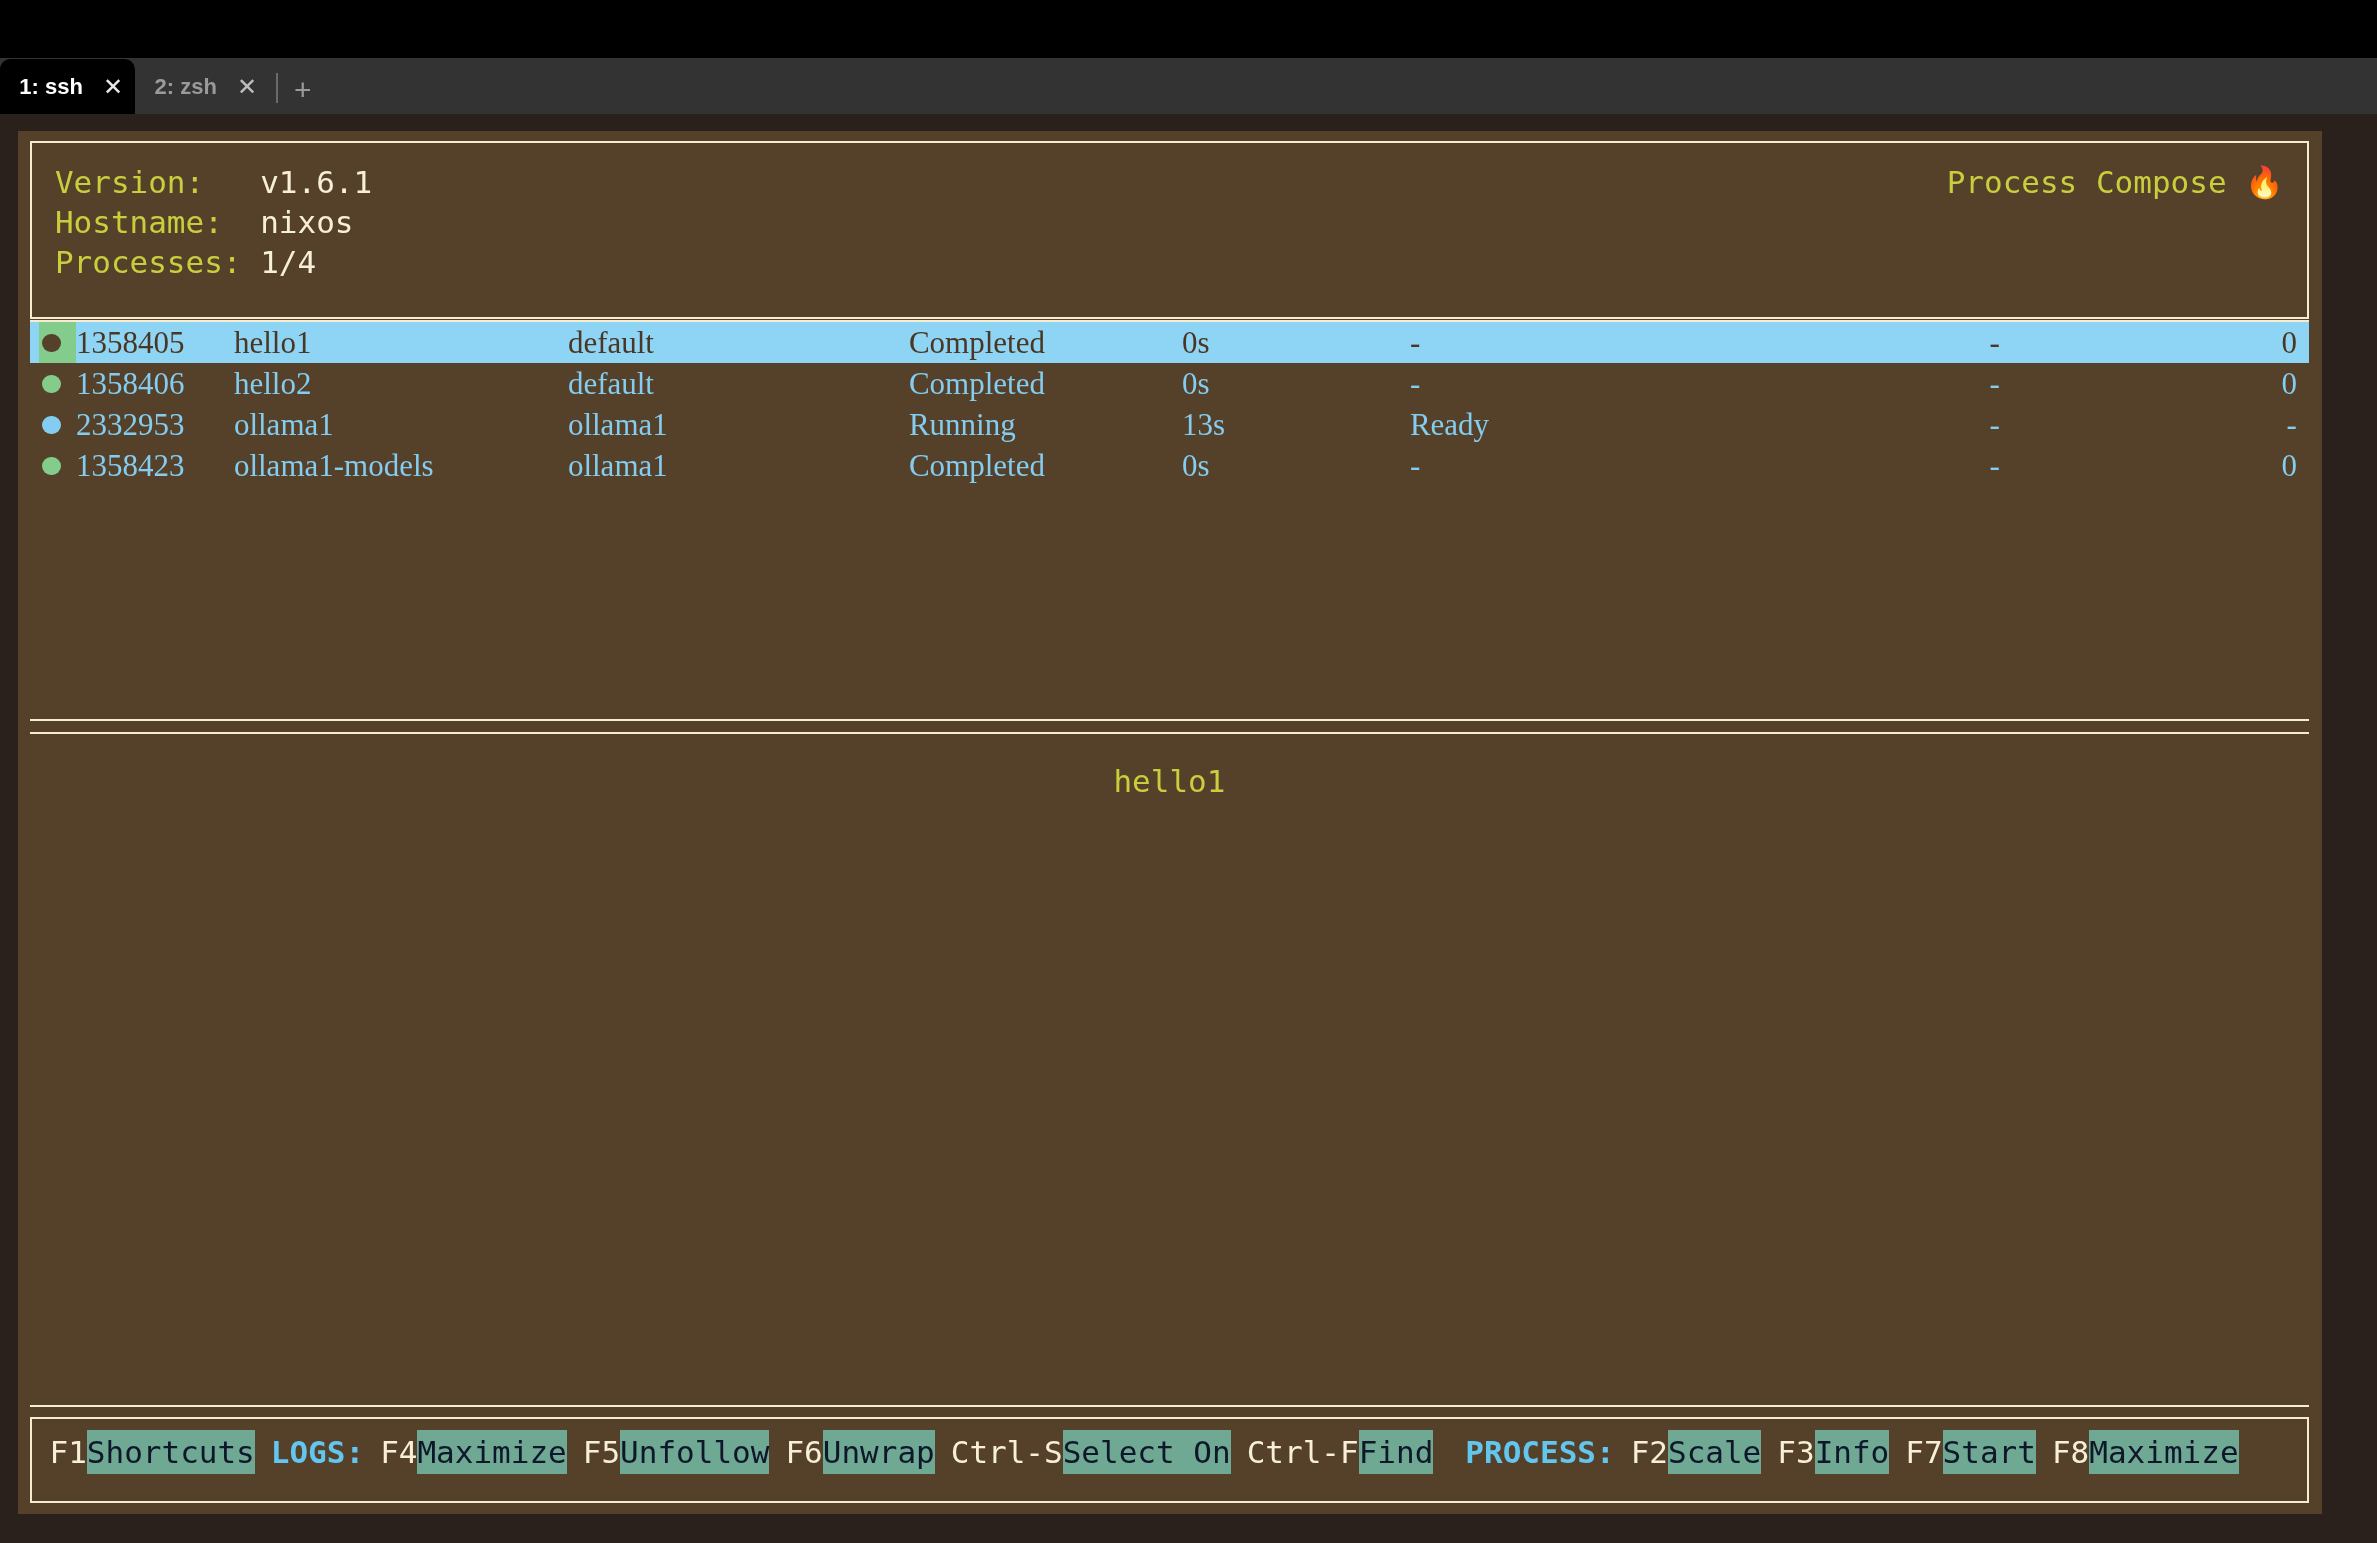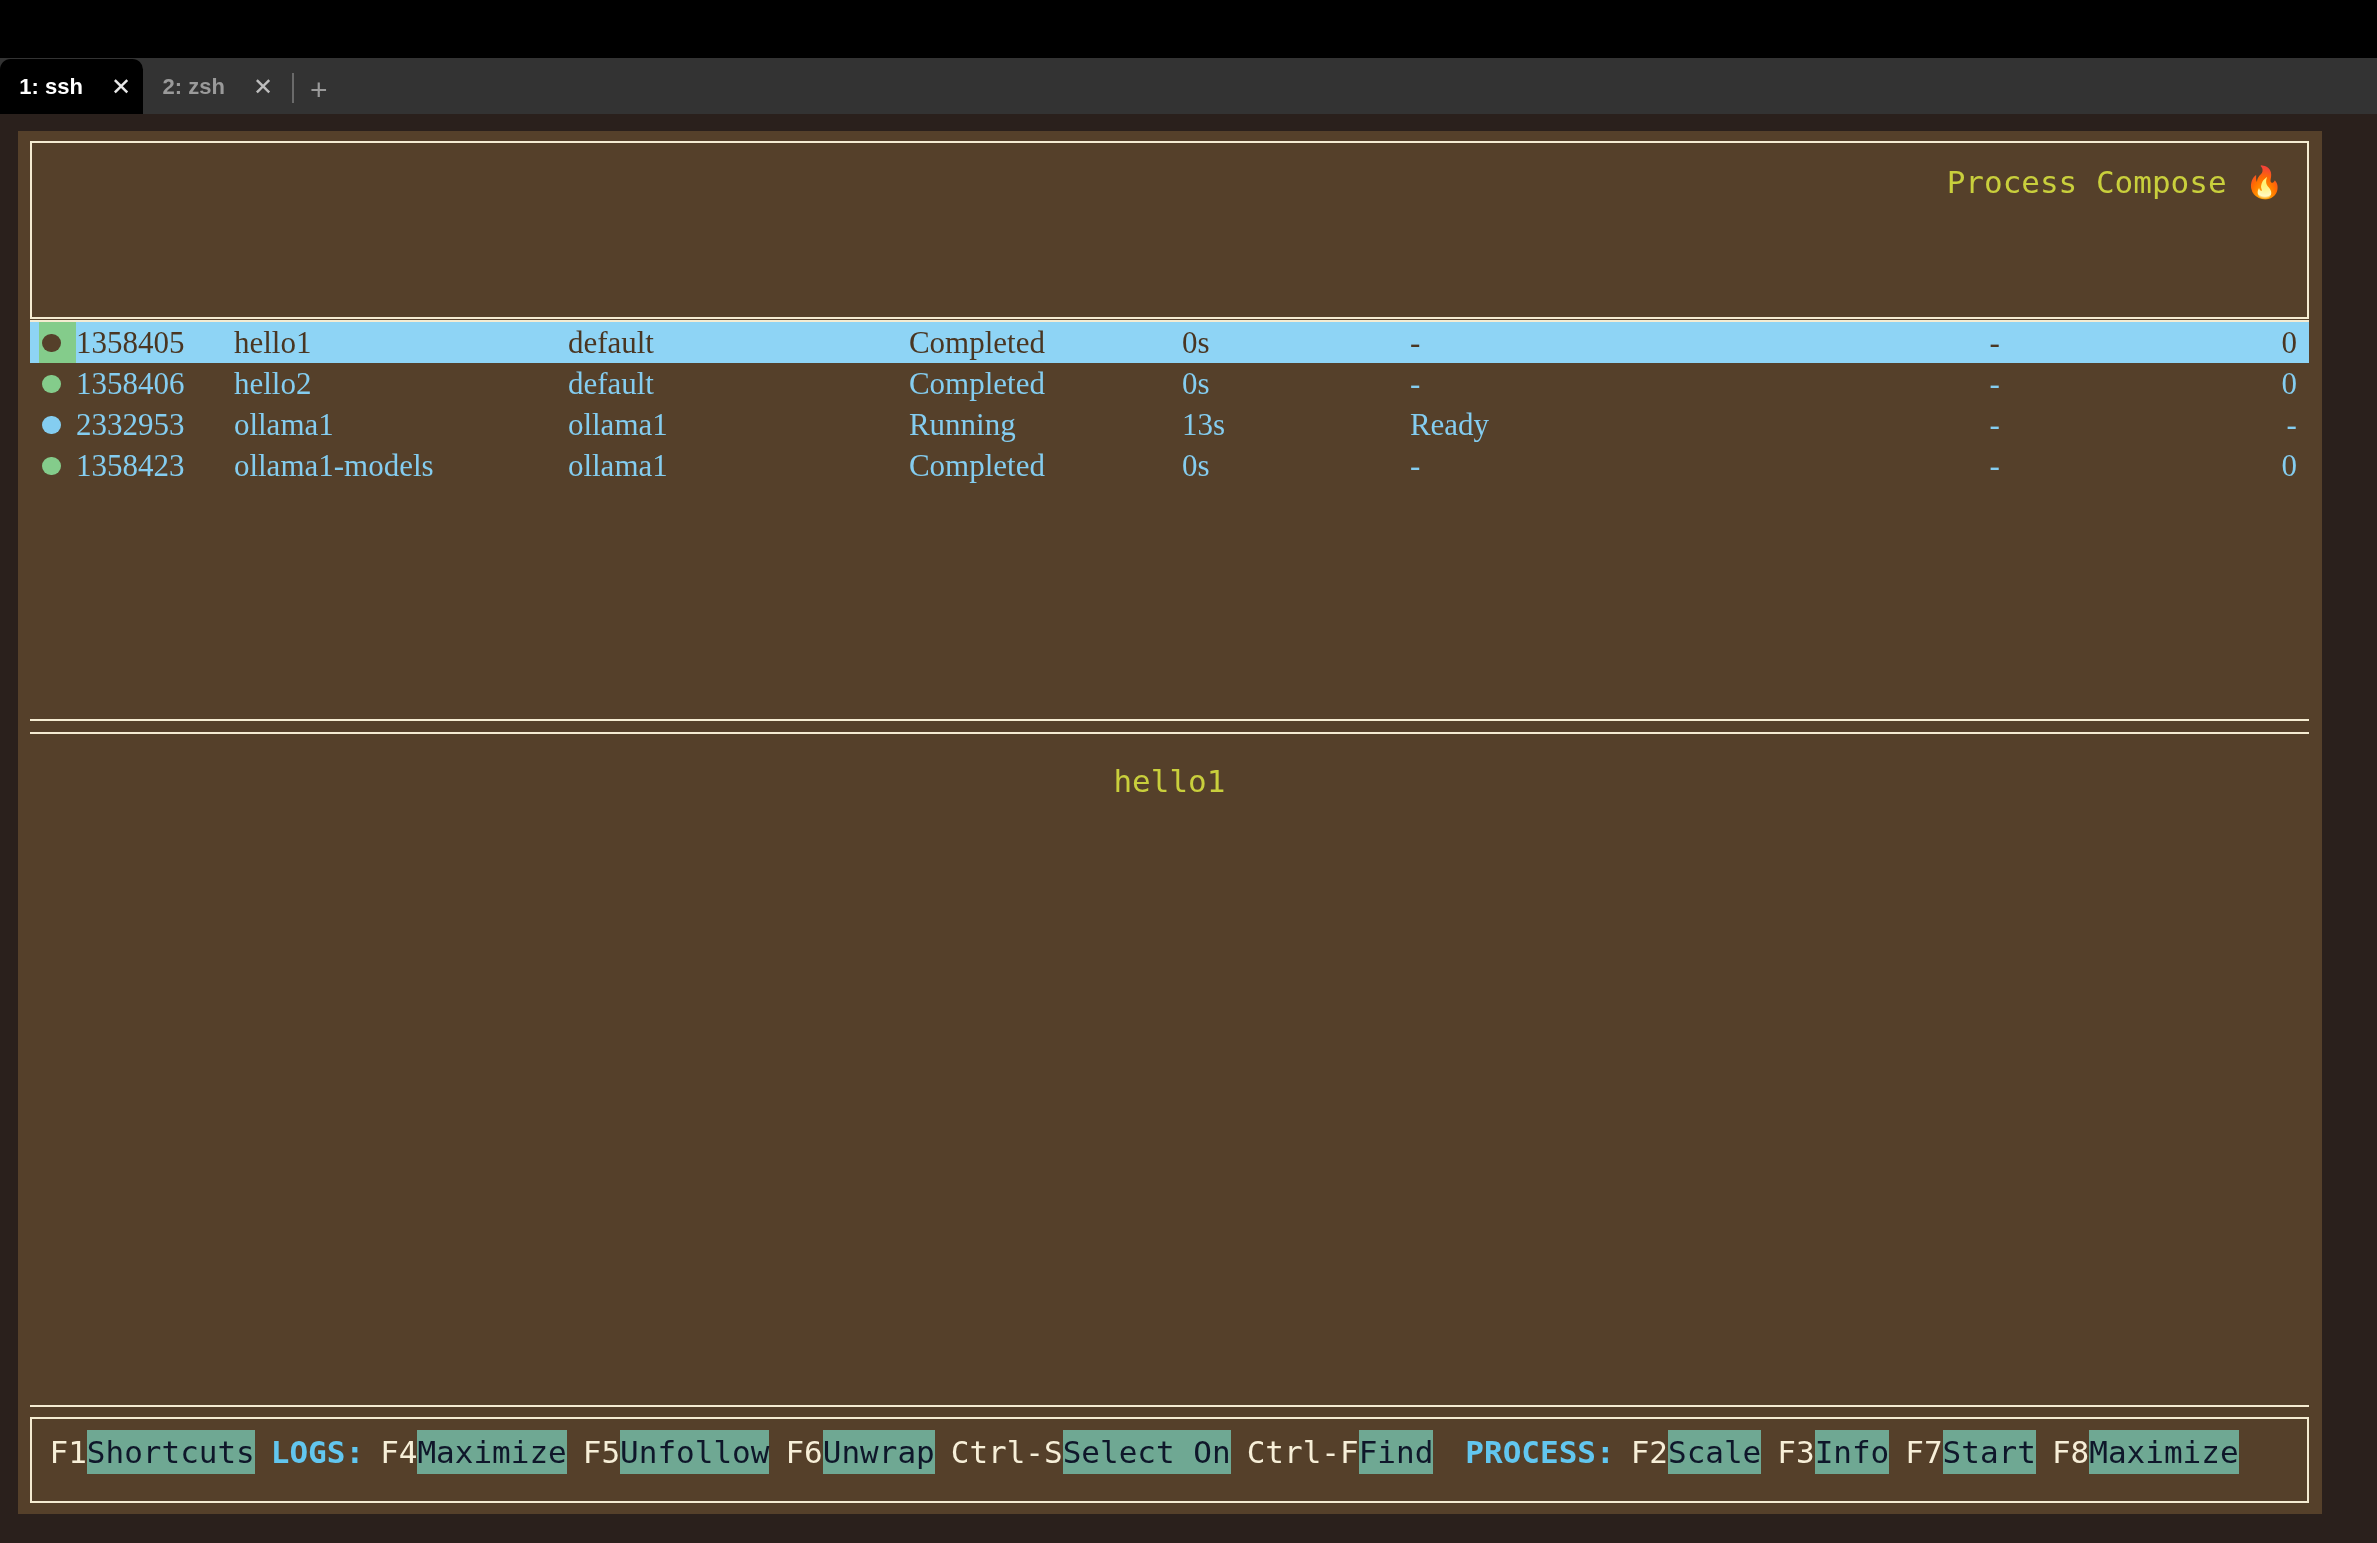--- a/index.html
+++ b/index.html
@@ -40,21 +40,21 @@
   .tab {
     height: 55px;
     display: flex;
     align-items: center;
     padding: 0 12.3px 0 19.3px;
     font-family: "Liberation Sans", sans-serif;
     font-size: 22px;
     font-weight: bold;
     color: #9a9a9a;
     border-radius: 10.6px 10.6px 0 0;
-    gap: 28px;
+    gap: 20px;
   }
   .tab.active {
     background: #000000;
     color: #ffffff;
   }
   .tab .tabclose {
     font-size: 24px;
     font-weight: normal;
     color: #bdbdbd;
     line-height: 1;
@@ -260,20 +260,23 @@
       <span class="tabclose">✕</span>
     </div>
     <div class="tabsep"></div>
     <div class="tabplus">+</div>
   </div>
 
   <div class="tui">
     <div class="page">
 
       <div class="box" id="header-box">
+        <div class="hdr-info"><span class="hdr-label">Version:</span>   <span class="hdr-value">v1.6.1</span>
+<span class="hdr-label">Hostname:</span>  <span class="hdr-value">nixos</span>
+<span class="hdr-label">Processes:</span> <span class="hdr-value">1/4</span></div>
         <div class="hdr-title"><span>Process Compose</span> <span class="flame">🔥</span></div>
       </div>
 
       <div class="box" id="table-box">
         <div class="tbl">
 
 
           <div class="trow data selected">
             <span class="cell c-dot"><span class="dotwrap"><span class="dot green"></span></span></span>
             <span class="cell c-pid">1358405</span>

